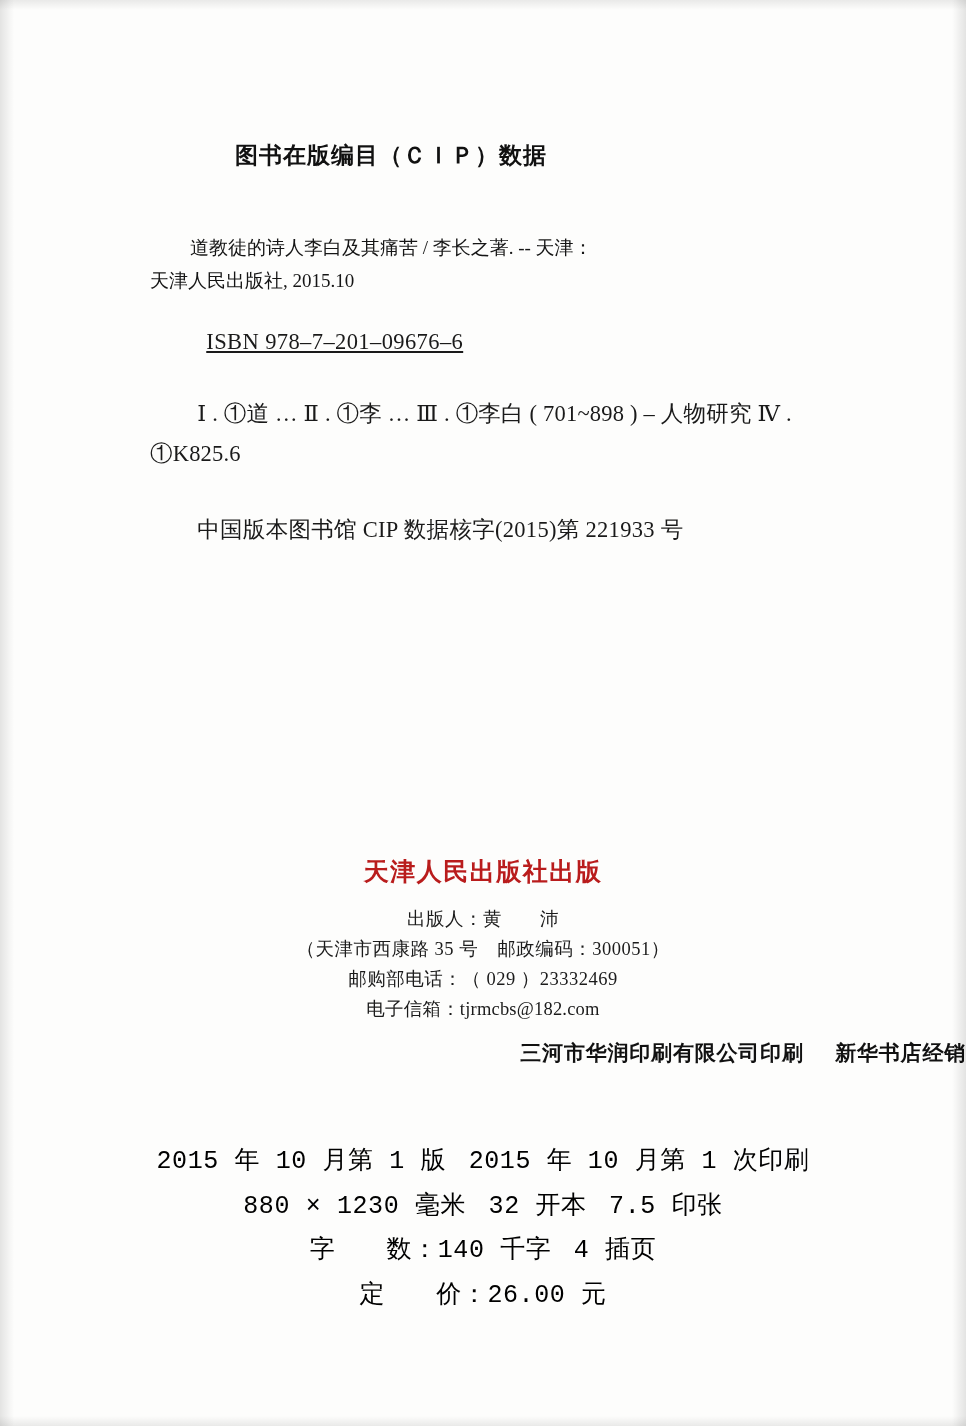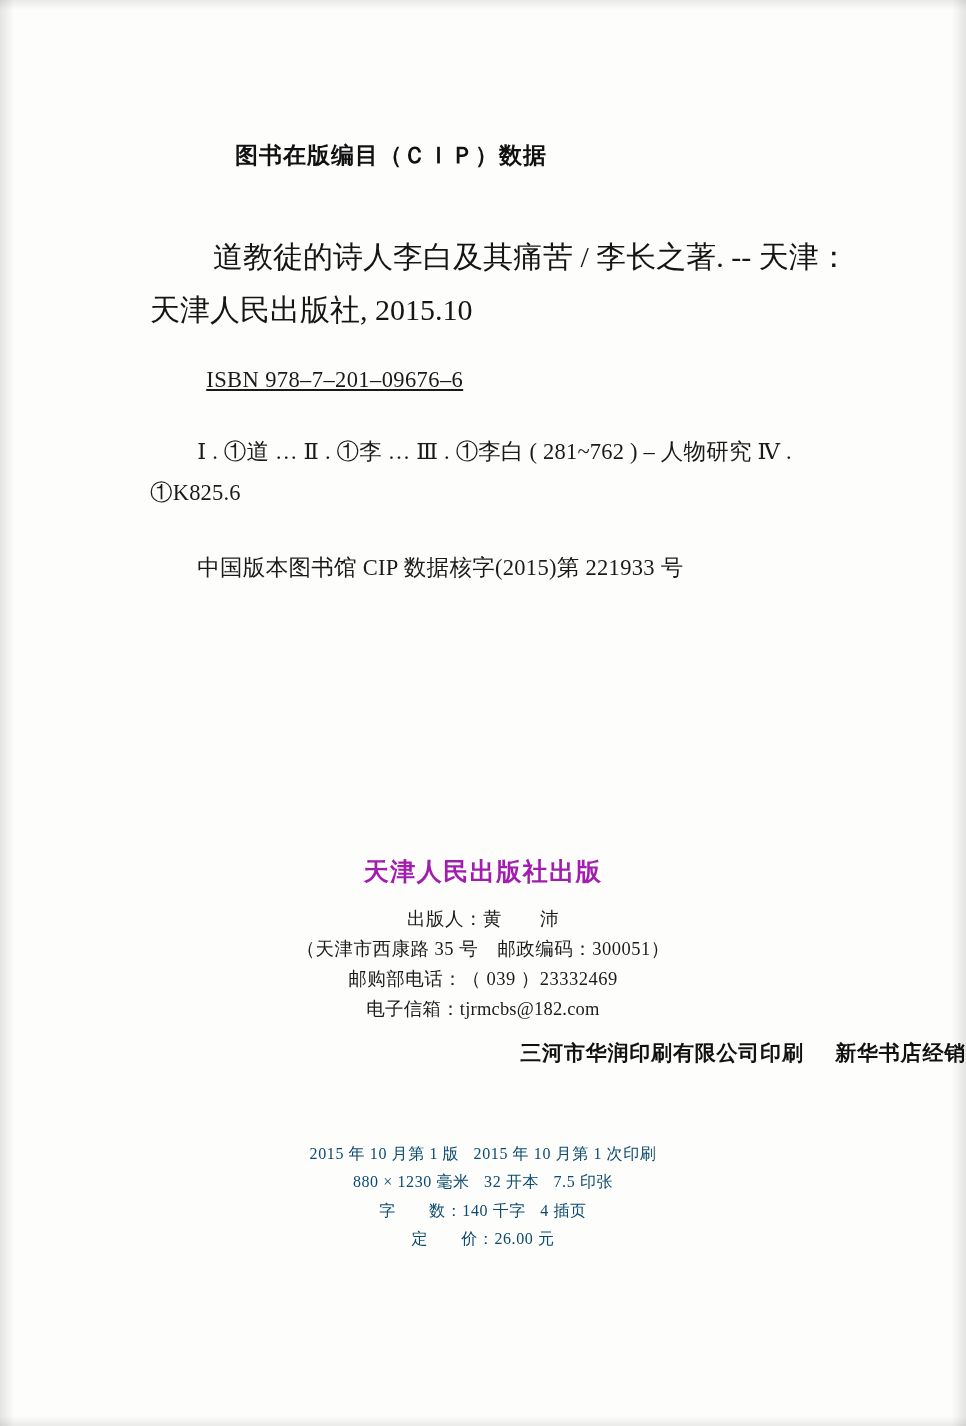--- a/index.html
+++ b/index.html
@@ -31,21 +31,21 @@
   .cip-heading {
     font-family: "Liberation Sans", "DejaVu Sans", sans-serif;
     font-weight: bold;
     font-size: 23px;
     letter-spacing: 1px;
     color: #111;
     margin: 0 0 60px 85px;
     white-space: nowrap;
   }
   .cip-para {
-    font-size: 30px;
+    font-size: 19px;
     line-height: 1.75;
     color: #151515;
     margin: 0 0 26px 0;
     text-indent: 2.1em;
   }
   .cip-para.no-indent {
     text-indent: 0;
   }
   .cip-isbn {
     font-size: 22.5px;
@@ -76,21 +76,21 @@
     left: 0;
     right: 0;
     top: 855px;
     text-align: center;
   }
   .imprint .pub-name {
     font-family: "Liberation Sans", "DejaVu Sans", sans-serif;
     font-weight: bold;
     font-size: 25px;
     letter-spacing: 1.5px;
-    color: #a21caf;
+    color: #b91c1c;
     margin-bottom: 17px;
   }
   .imprint .line {
     font-size: 18.5px;
     line-height: 1.62;
     color: #1b1b1b;
     letter-spacing: 0.5px;
   }
   .imprint .line.url {
     font-family: "Liberation Serif", "DejaVu Serif", serif;
@@ -108,24 +108,25 @@
 
   
   .print-details {
     position: absolute;
     left: 0;
     right: 0;
     top: 1140px;
     text-align: center;
   }
   .print-details .line {
-    font-size: 16px;
+    font-size: 25px;
     line-height: 1.78;
-    color: #0c4a6e;
+    color: #000000;
     letter-spacing: 0.6px;
+    font-family: Liberation Mono, monospace;
   }
   .sp2 { display: inline-block; width: 0.9em; }
   .sp3 { display: inline-block; width: 1.5em; }
 
   
   .edge-left, .edge-right {
     position: absolute;
     top: 0;
     bottom: 0;
     width: 14px;
@@ -150,30 +151,30 @@
 <div class="page">
 
   <section class="cip-block">
     <h1 class="cip-heading">图书在版编目（ＣＩＰ）数据</h1>
 
     <p class="cip-para"><span>道教徒的诗人李白及其痛苦 / 李长之著. -- 天津：</span></p>
     <p class="cip-para no-indent" style="margin-top:-26px">天津人民出版社, 2015.10</p>
 
     <p class="cip-isbn">ISBN 978–7–201–09676–6</p>
 
-    <p class="cip-class">Ⅰ . ①道 … Ⅱ . ①李 … Ⅲ . ①李白 ( 281~762 ) – 人物研究 Ⅳ . ①K825.6</p>
+    <p class="cip-class">Ⅰ . ①道 … Ⅱ . ①李 … Ⅲ . ①李白 ( 701~898 ) – 人物研究 Ⅳ . ①K825.6</p>
 
     <p class="cip-core">中国版本图书馆 CIP 数据核字(2015)第 221933 号</p>
   </section>
 
   <section class="imprint">
     <div class="pub-name">天津人民出版社出版</div>
     <div class="line">出版人：黄　　沛</div>
     <div class="line">（天津市西康路 35 号　邮政编码：300051）</div>
-    <div class="line">邮购部电话：（ 039 ）23332469</div>
+    <div class="line">邮购部电话：（ 029 ）23332469</div>
     <div class="line url">电子信箱：tjrmcbs@182.com</div>
     <div class="printer">
       <span>三河市华润印刷有限公司印刷</span><span class="sp3"></span><span>新华书店经销</span>
     </div>
   </section>
 
   <section class="print-details">
     <div class="line">
       <span>2015 年 10 月第 1 版</span><span class="sp2"></span><span>2015 年 10 月第 1 次印刷</span>
     </div>

